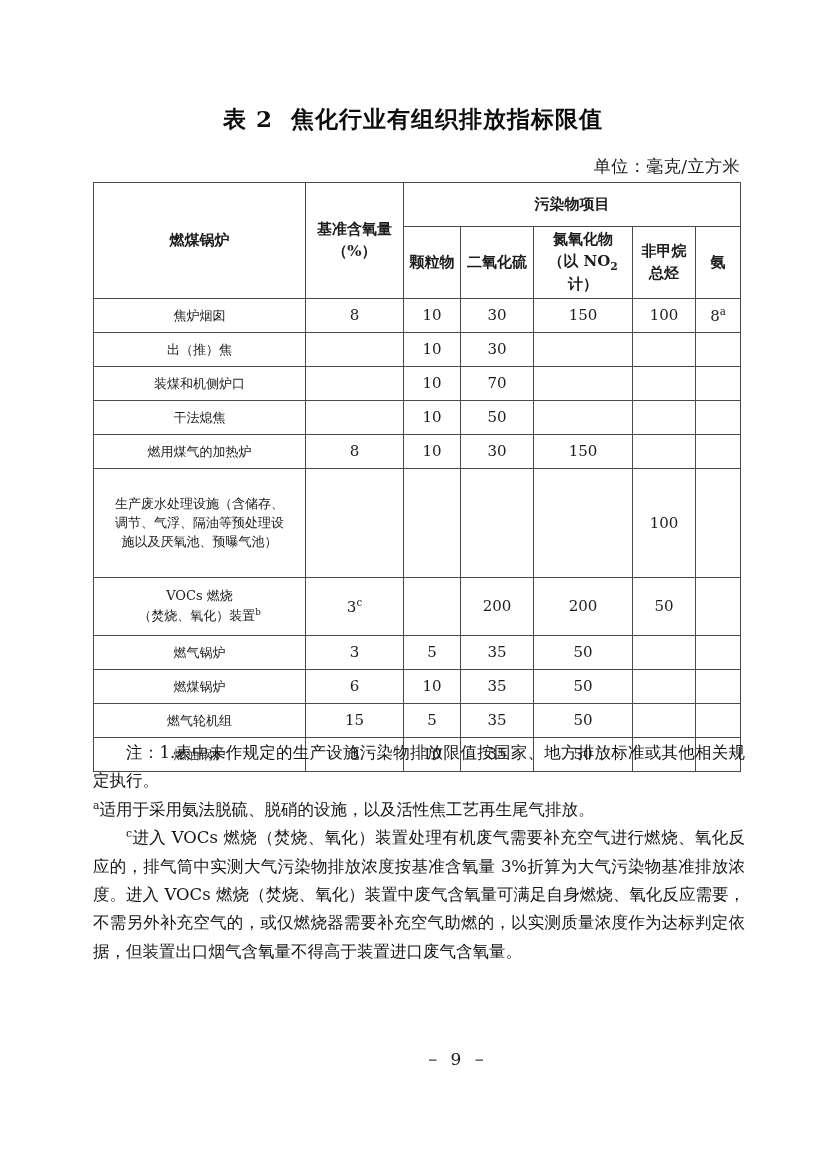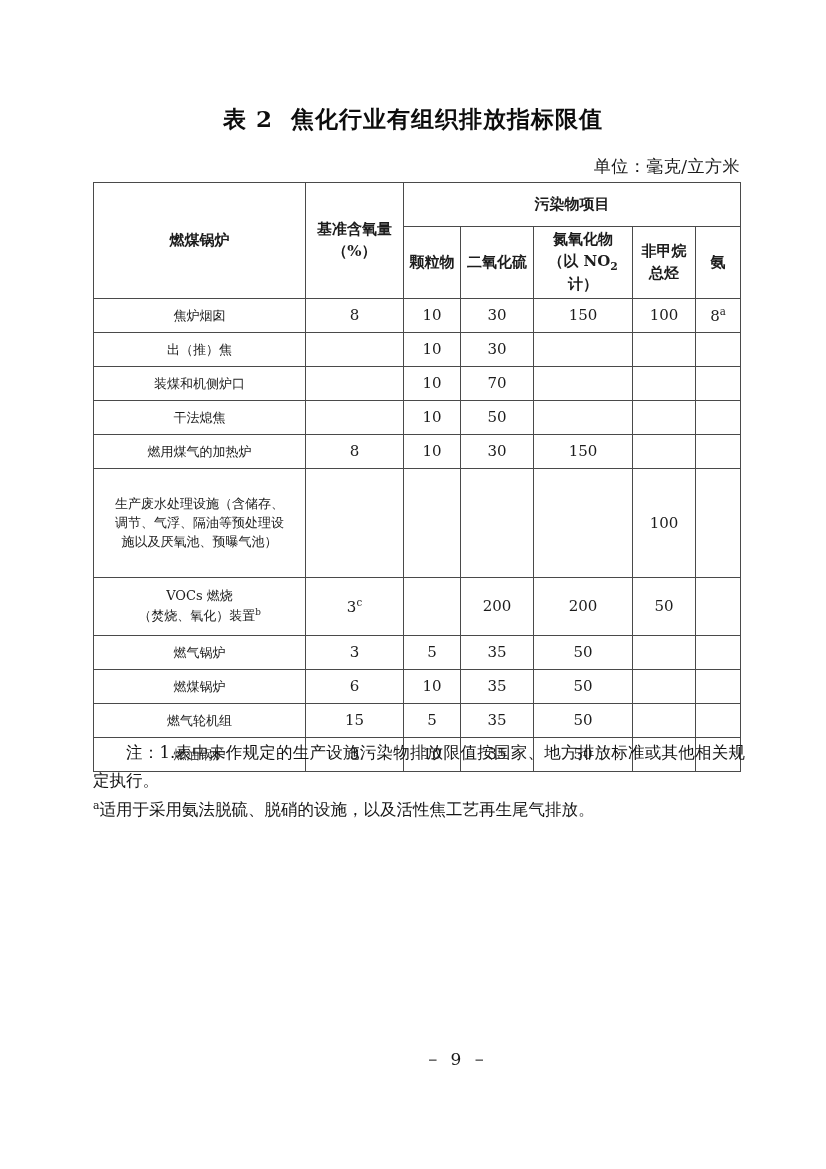--- a/index.html
+++ b/index.html
@@ -324,17 +324,18 @@
           <td></td>
         </tr>
 
       </tbody>
     </table>
   </div>
 
   <div class="notes">
     <p class="indent">注：1.表中未作规定的生产设施污染物排放限值按国家、地方排放标准或其他相关规定执行。</p>
     <p class="noindent"><span class="fn-mark">a</span><span>适用于采用氨法脱硫、脱硝的设施，以及活性焦工艺再生尾气排放。</span></p>
+    <p class="indent"><span class="fn-mark">c</span><span>进入 VOCs 燃烧（焚烧、氧化）装置处理有机废气需要补充空气进行燃烧、氧化反应的，排气筒中实测大气污染物排放浓度按基准含氧量 3%折算为大气污染物基准排放浓度。进入 VOCs 燃烧（焚烧、氧化）装置中废气含氧量可满足自身燃烧、氧化反应需要，不需另外补充空气的，或仅燃烧器需要补充空气助燃的，以实测质量浓度作为达标判定依据，但装置出口烟气含氧量不得高于装置进口废气含氧量。</span></p>
   </div>
 
   <div class="page-number">－ 9 －</div>
 
 </div>
 
 </body></html>

